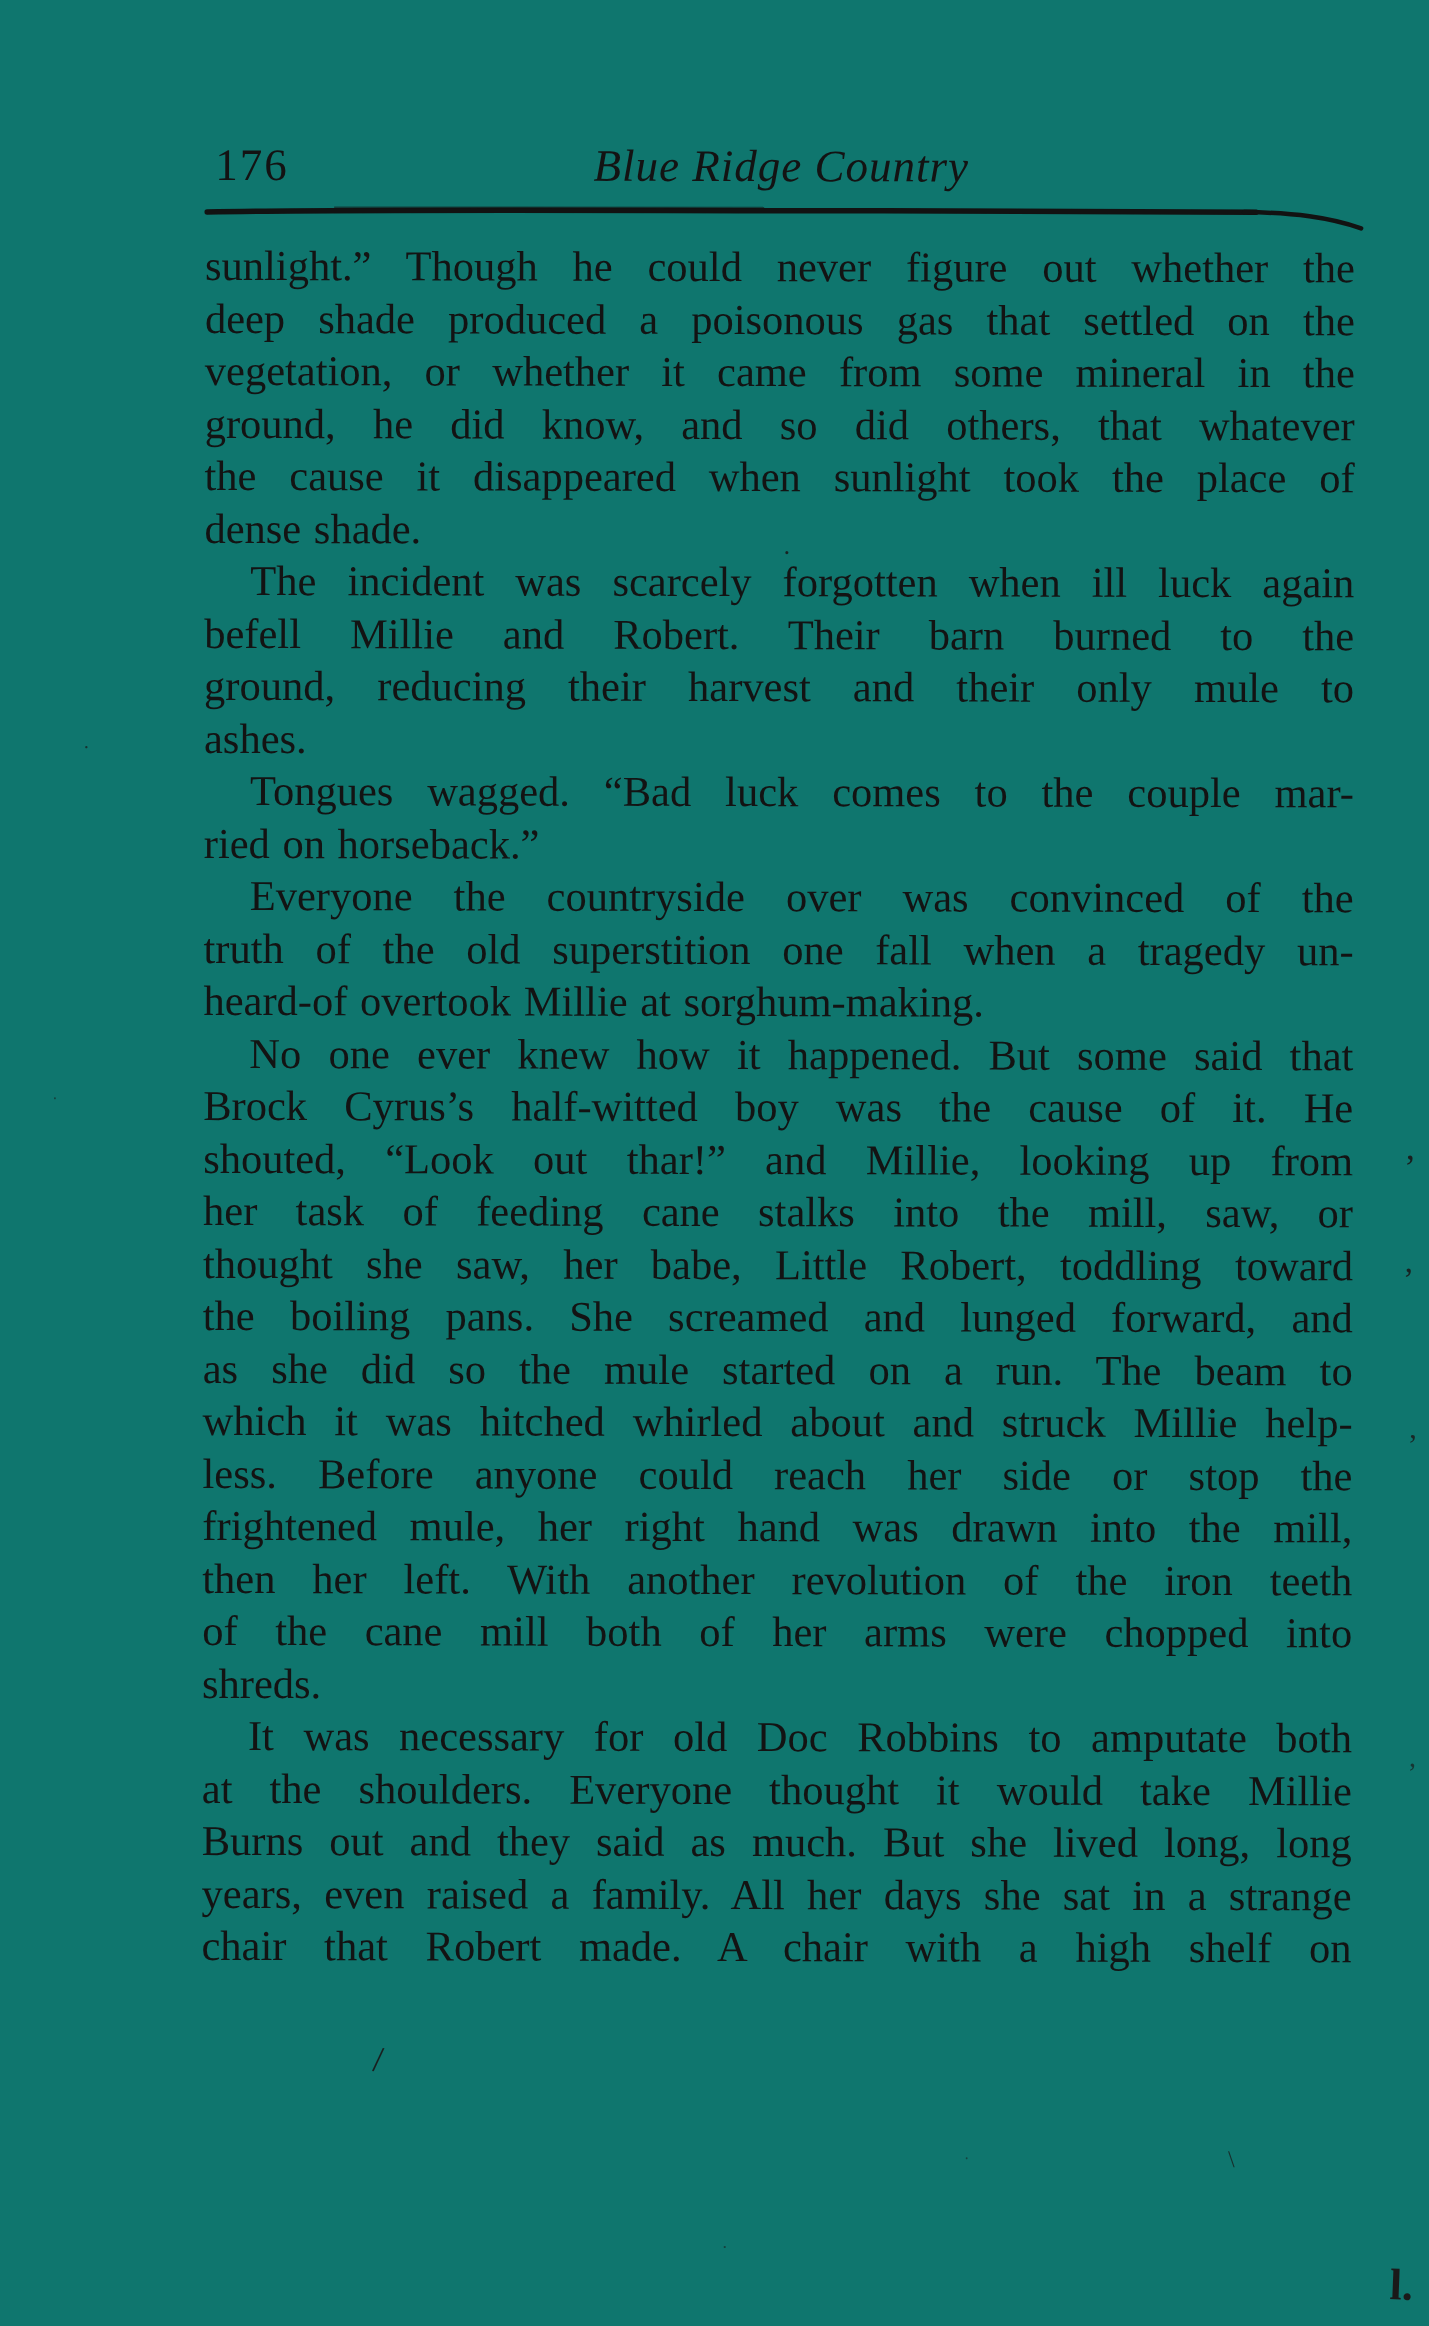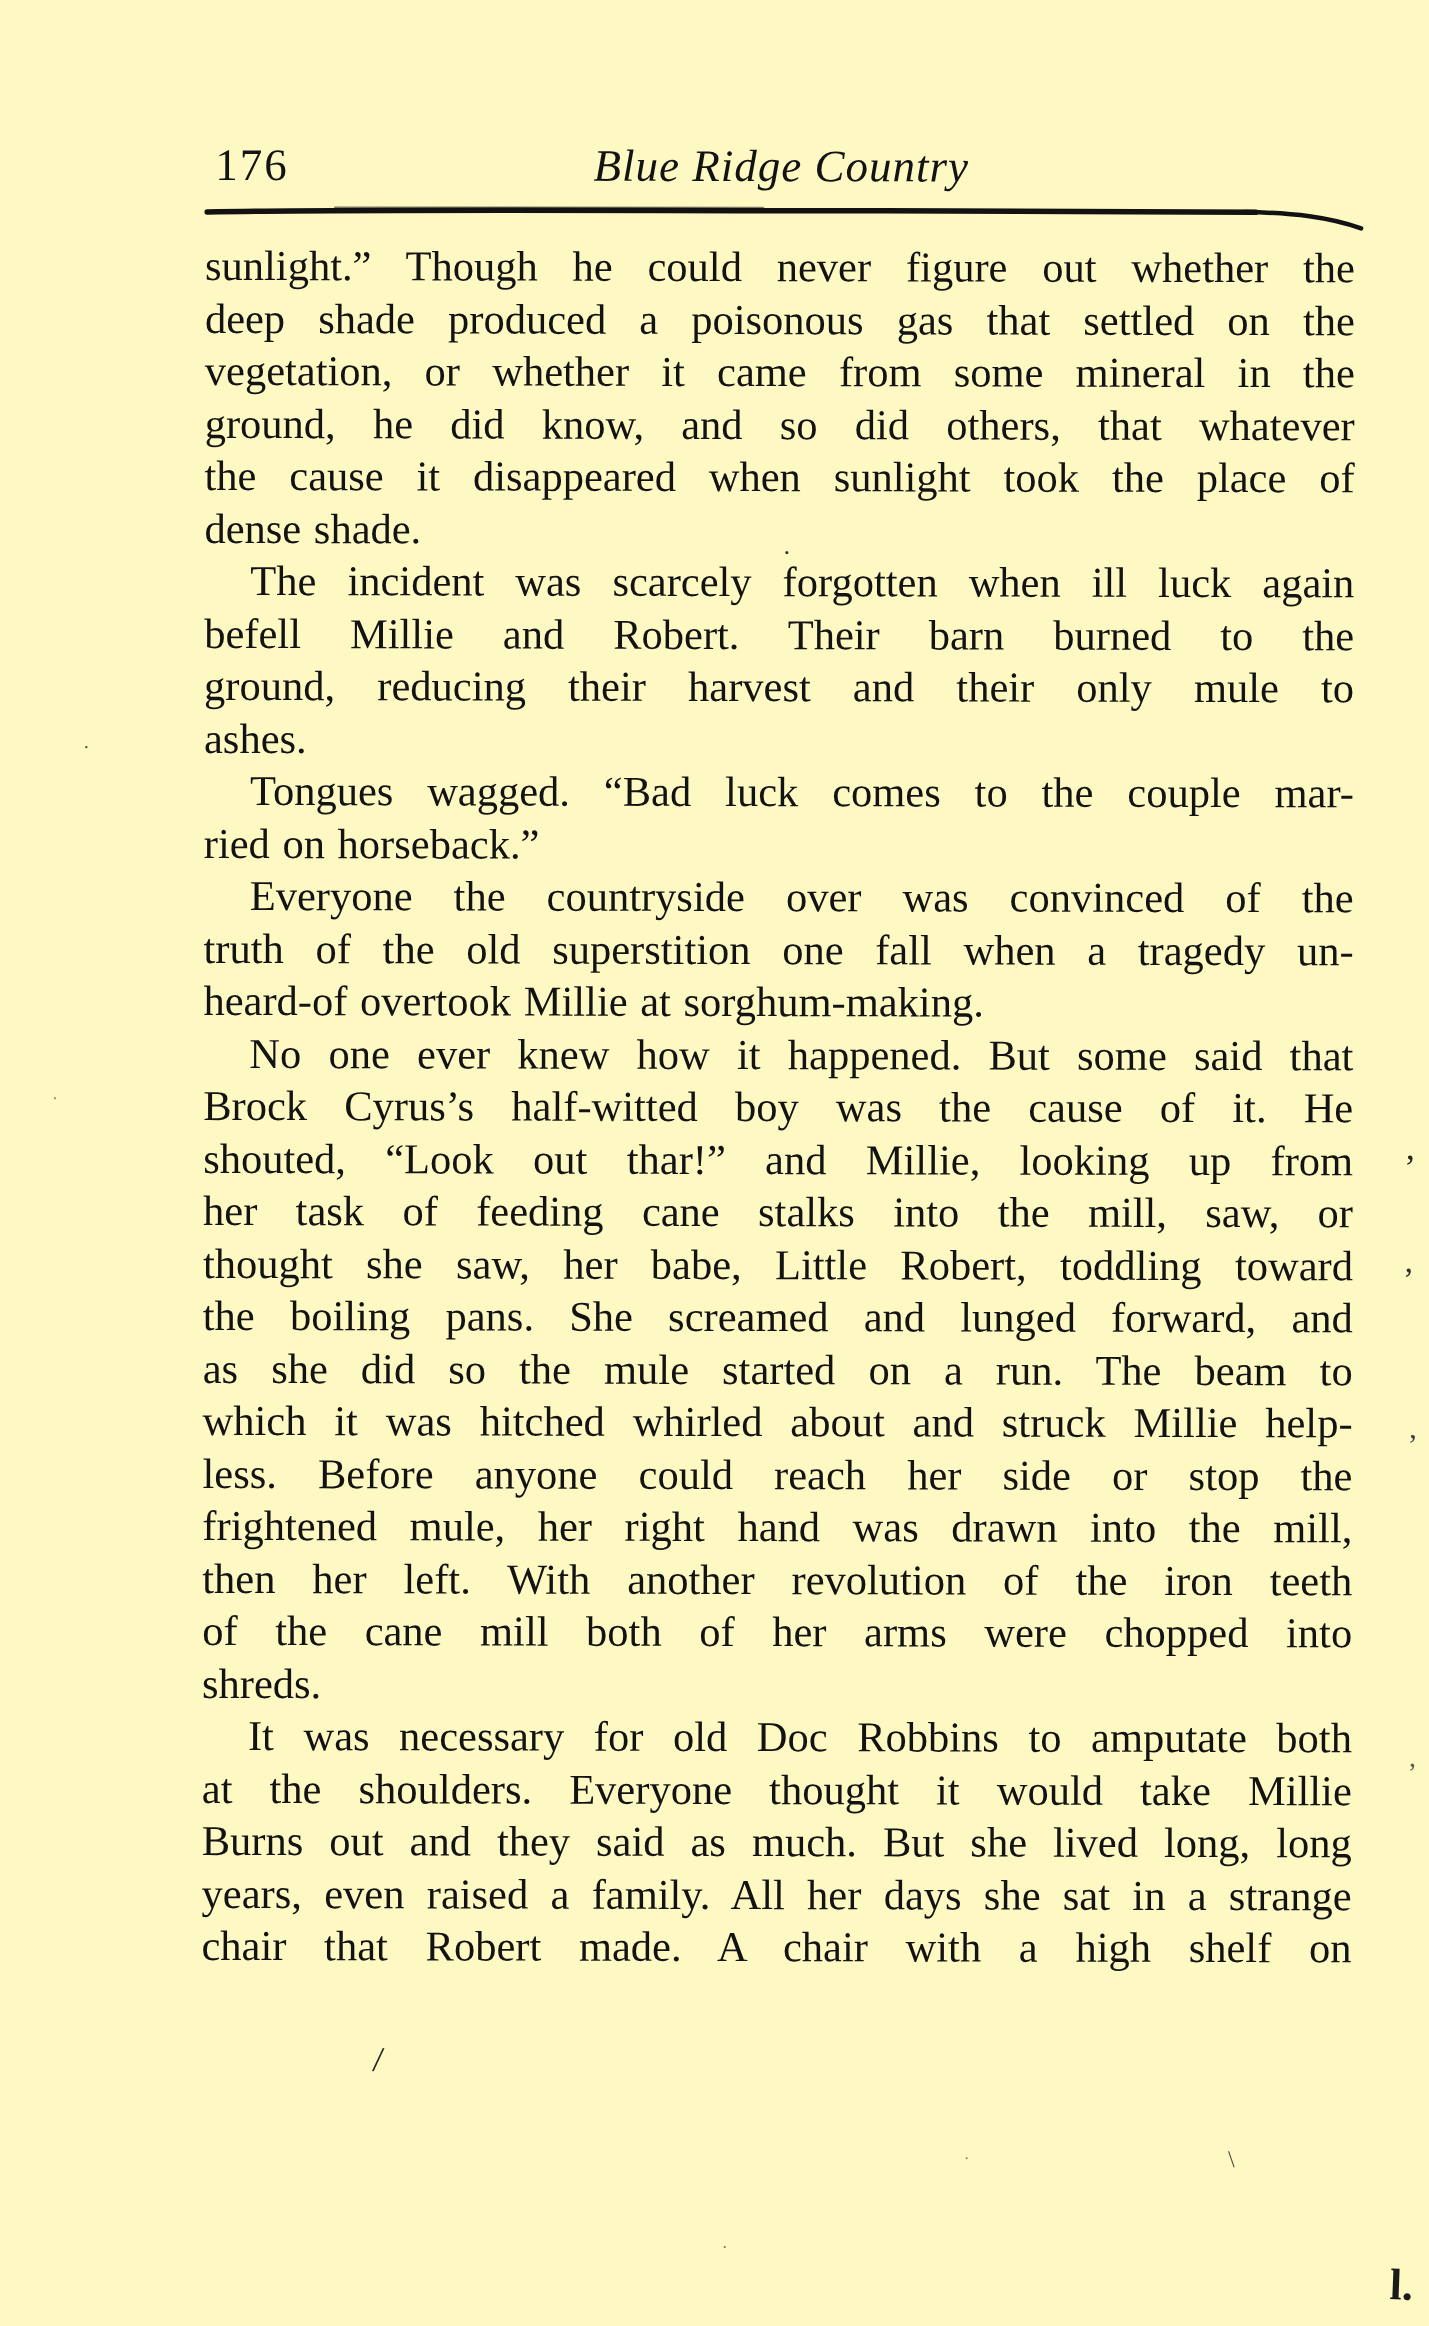--- a/index.html
+++ b/index.html
@@ -4,21 +4,21 @@
 <style>
   html, body {
     margin: 0;
     padding: 0;
     background: #ffffff;
   }
   .page {
     position: relative;
     width: 1429px;
     height: 2326px;
-    background: #fef9c3;
+    background: #0f766e;
     overflow: hidden;
     font-family: "Liberation Serif", serif;
   }
   .scan {
     position: absolute;
     inset: 0;
     transform: rotate(0.12deg);
     transform-origin: 50% 12%;
     color: #131313;
   }

